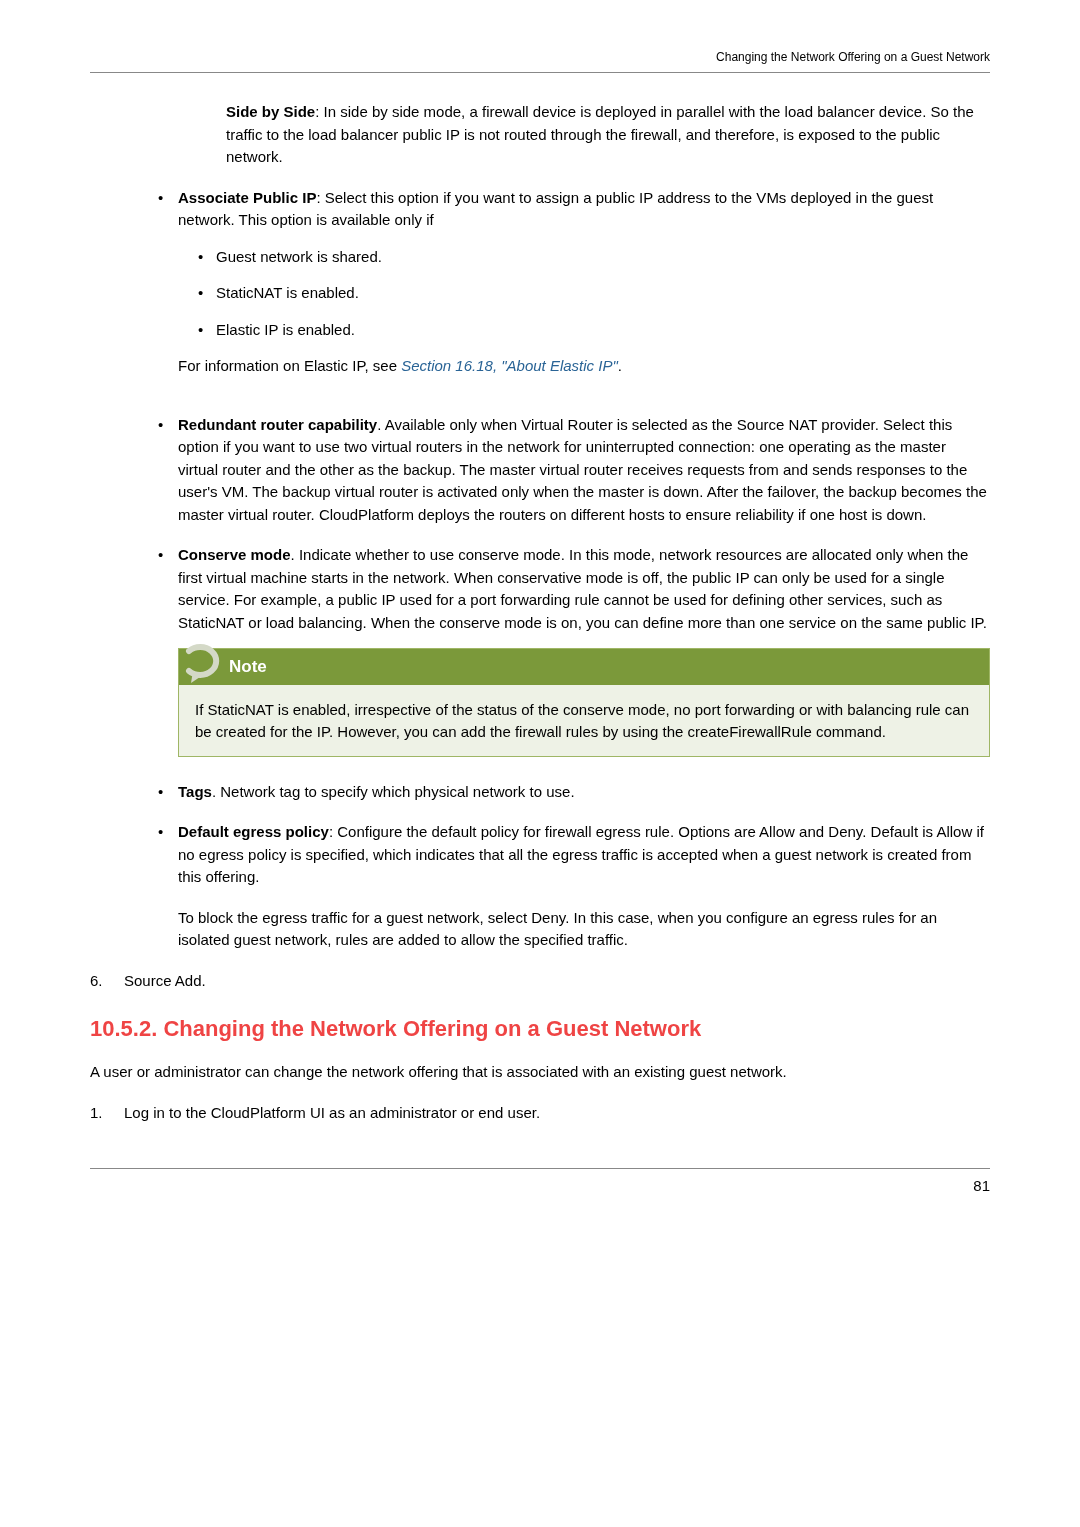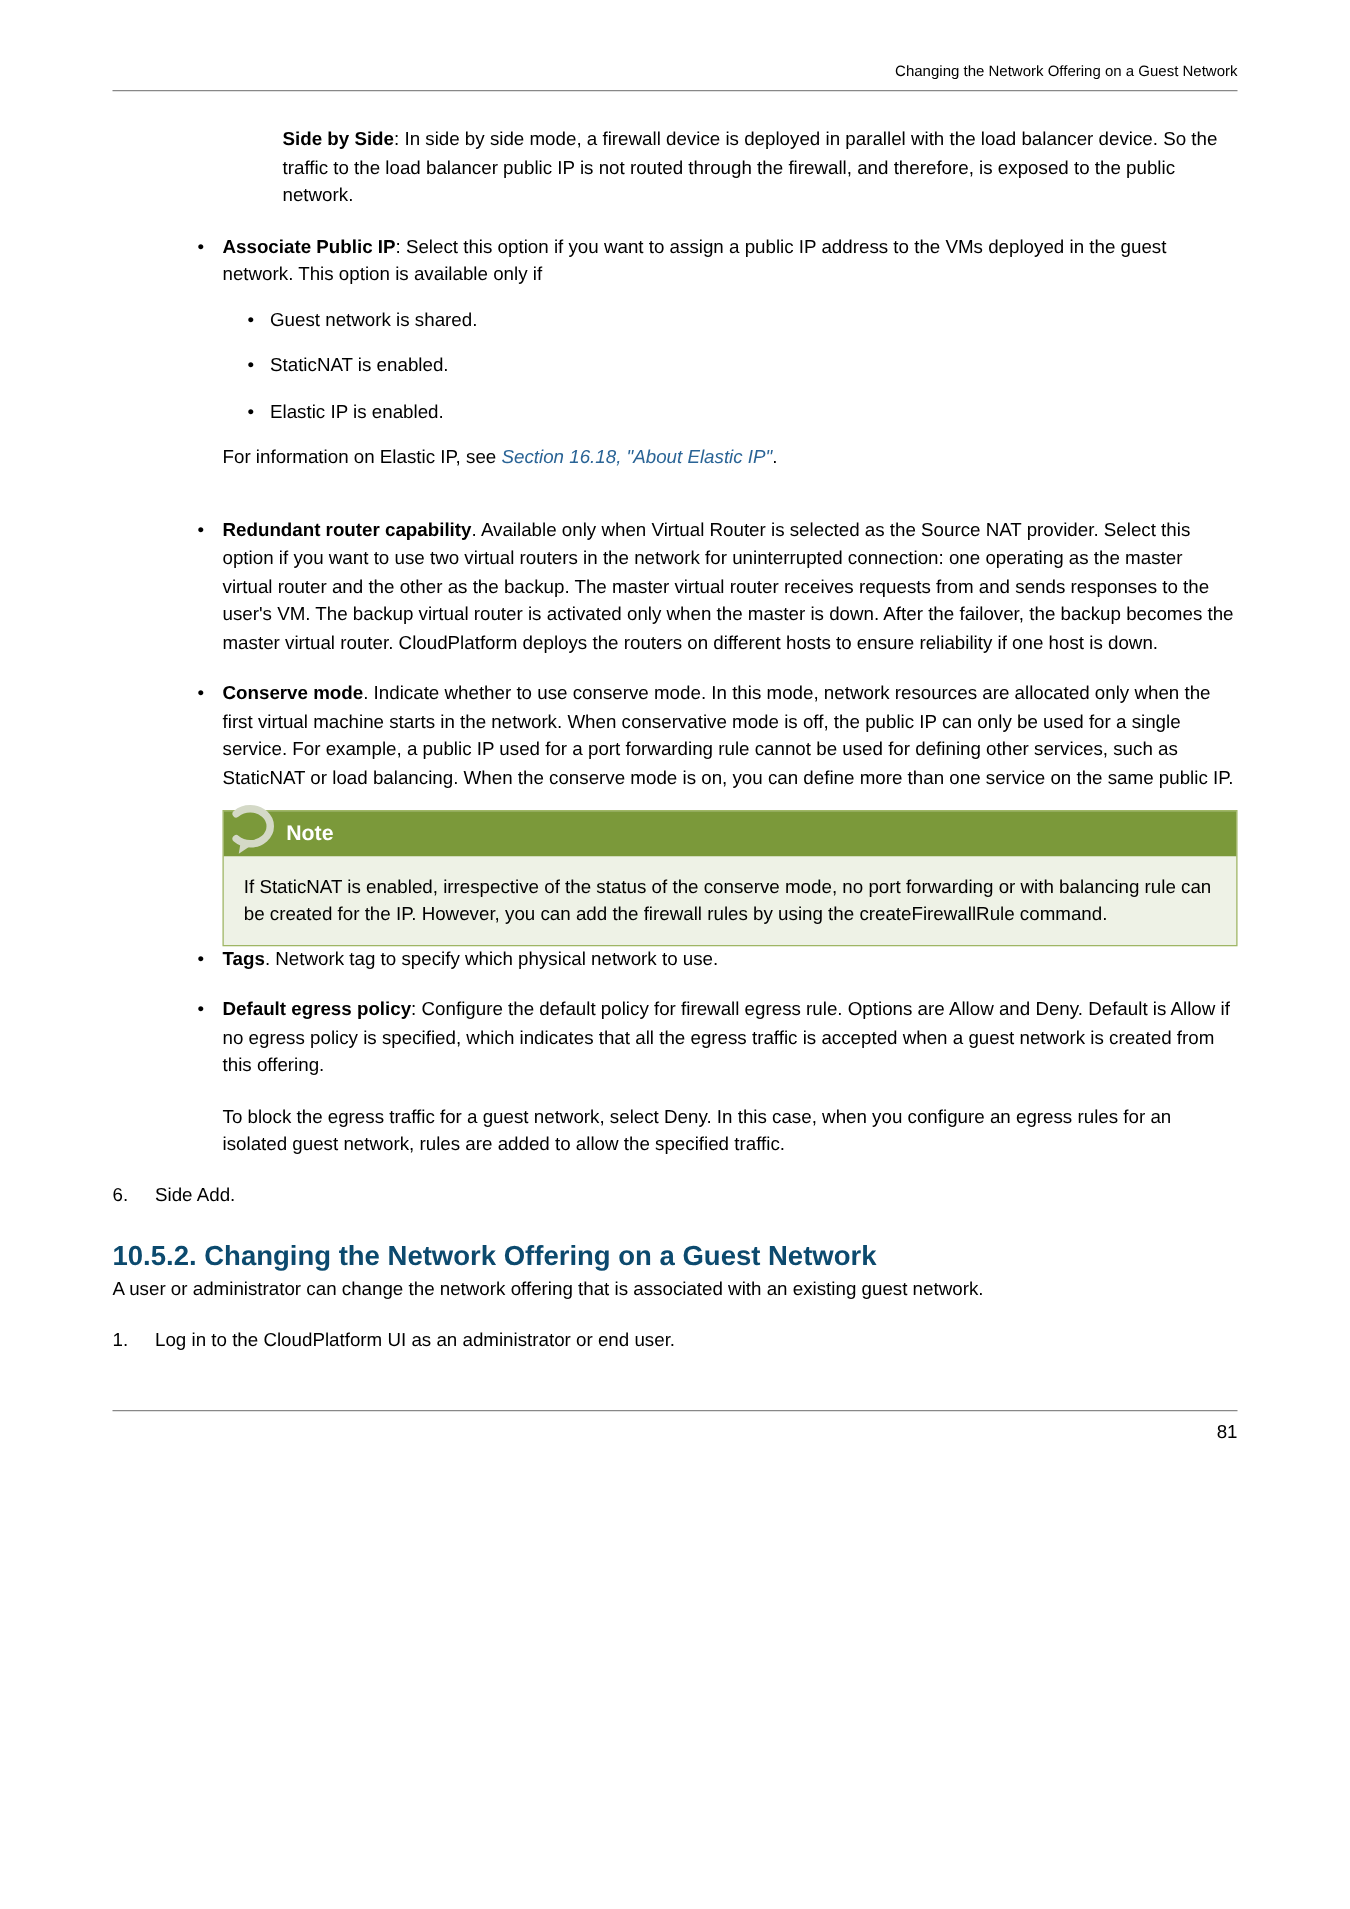--- a/index.html
+++ b/index.html
@@ -41,21 +41,21 @@
     .subbullet {
       display: flex;
       margin-bottom: 14px;
     }
     .subbullet .dot { width: 18px; flex-shrink: 0; }
     .ilink { color: #2a6496; font-style: italic; }
     .note-box {
       border: 1px solid #9fb665;
       background: #eef2e6;
       margin-top: 10px;
-      margin-bottom: 0;
+      margin-bottom: 24px;
       padding-bottom: 4px;
     }
     .note-bar {
       background: #7b993a;
       color: #fff;
       font-weight: bold;
       font-size: 17px;
       padding: 5px 50px;
       position: relative;
     }
@@ -70,25 +70,25 @@
       padding: 14px 16px 8px 16px;
       font-size: 15px;
     }
     .numbered {
       display: flex;
       margin-bottom: 18px;
       margin-left: 0;
     }
     .numbered .num { width: 34px; flex-shrink: 0; }
     .section-title {
-      color: #0c4a6e;
+      color: #ef4444;
       font-size: 22px;
       font-weight: bold;
       margin-top: 20px;
-      margin-bottom: 0;
+      margin-bottom: 16px;
     }
     .page-num {
       text-align: right;
       font-size: 15px;
       margin-top: 44px;
       border-top: 1px solid #888;
       padding-top: 6px;
     }
     b { font-weight: bold; }
     .tight { margin-bottom: 14px; }
@@ -172,21 +172,21 @@
         <b>Default egress policy</b><span>: Configure the default policy for firewall egress rule. Options are Allow and Deny. Default is Allow if no egress policy is specified, which indicates that all the egress traffic is accepted when a guest network is created from this offering.</span>
       </div>
       <div>To block the egress traffic for a guest network, select Deny. In this case, when you configure an egress rules for an isolated guest network, rules are added to allow the specified traffic.</div>
     </div>
   </div>
 
 </div>
 
 <div class="numbered">
   <div class="num">6.</div>
-  <div>Side Add.</div>
+  <div>Source Add.</div>
 </div>
 
 <div class="section-title">10.5.2. Changing the Network Offering on a Guest Network</div>
 <div class="para">A user or administrator can change the network offering that is associated with an existing guest network.</div>
 
 <div class="numbered">
   <div class="num">1.</div>
   <div>Log in to the CloudPlatform UI as an administrator or end user.</div>
 </div>
 

